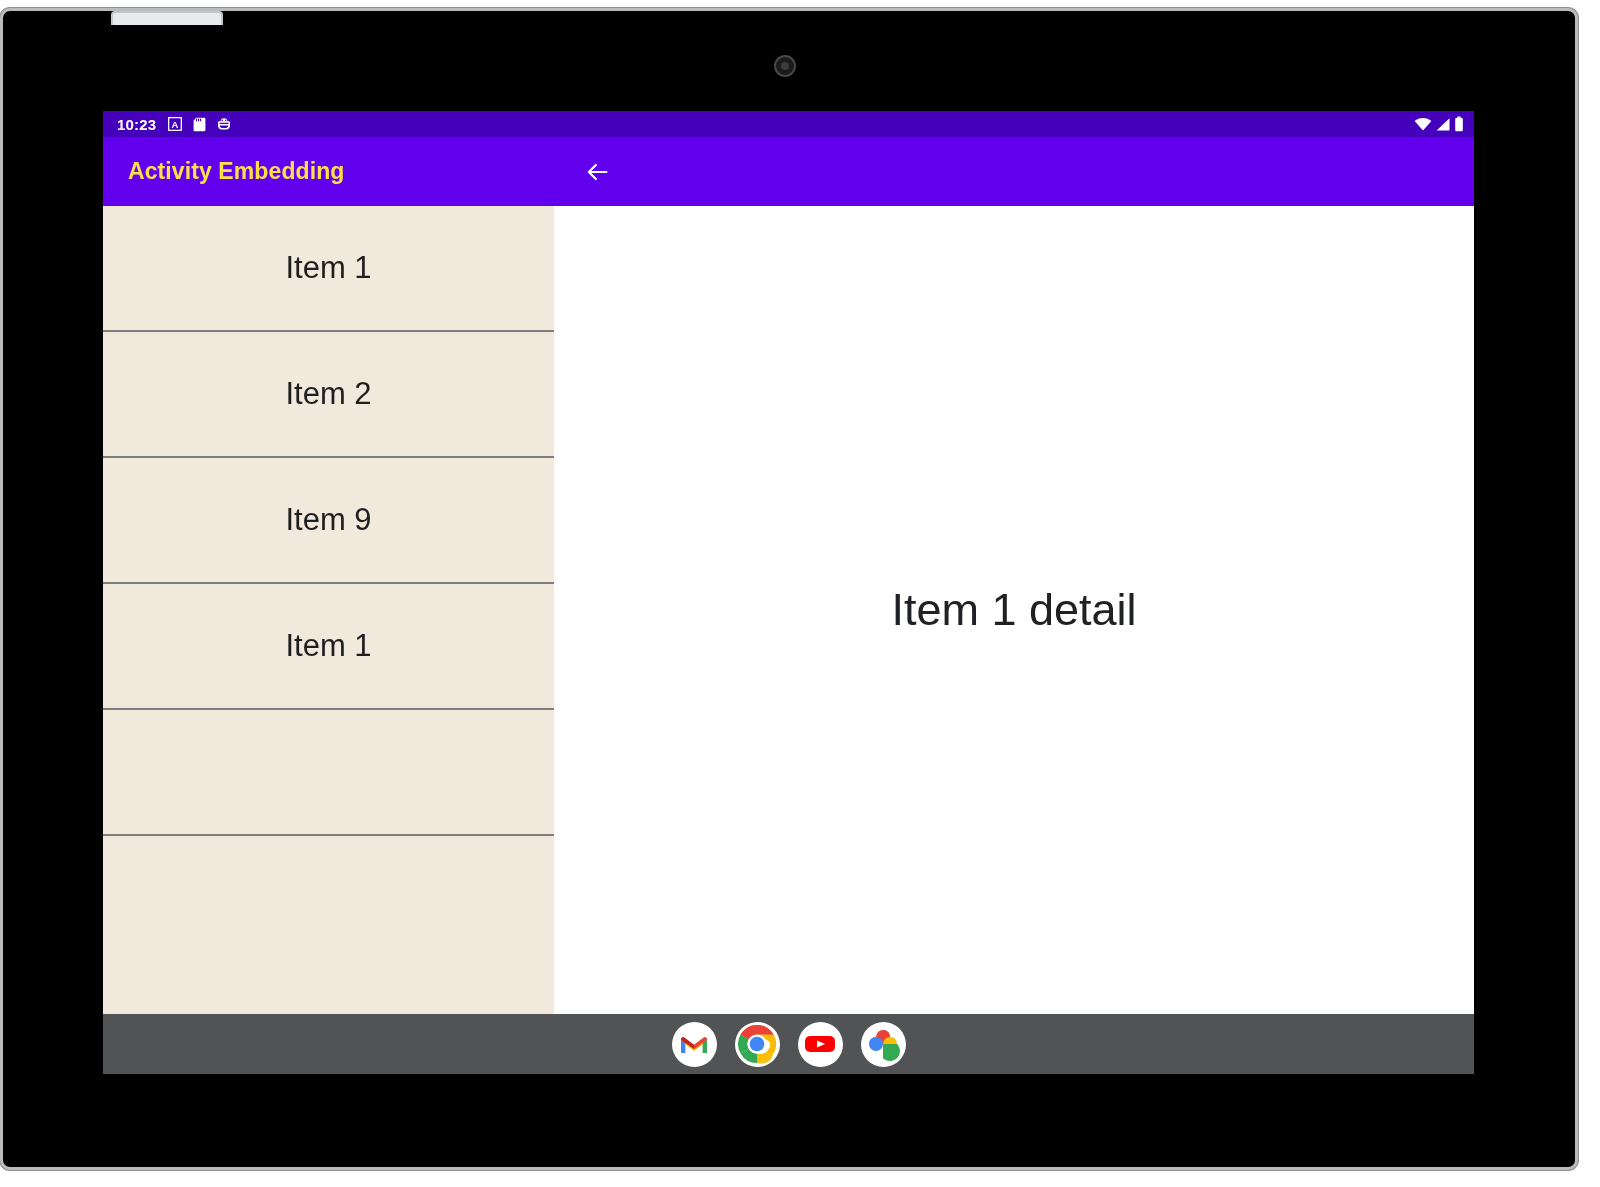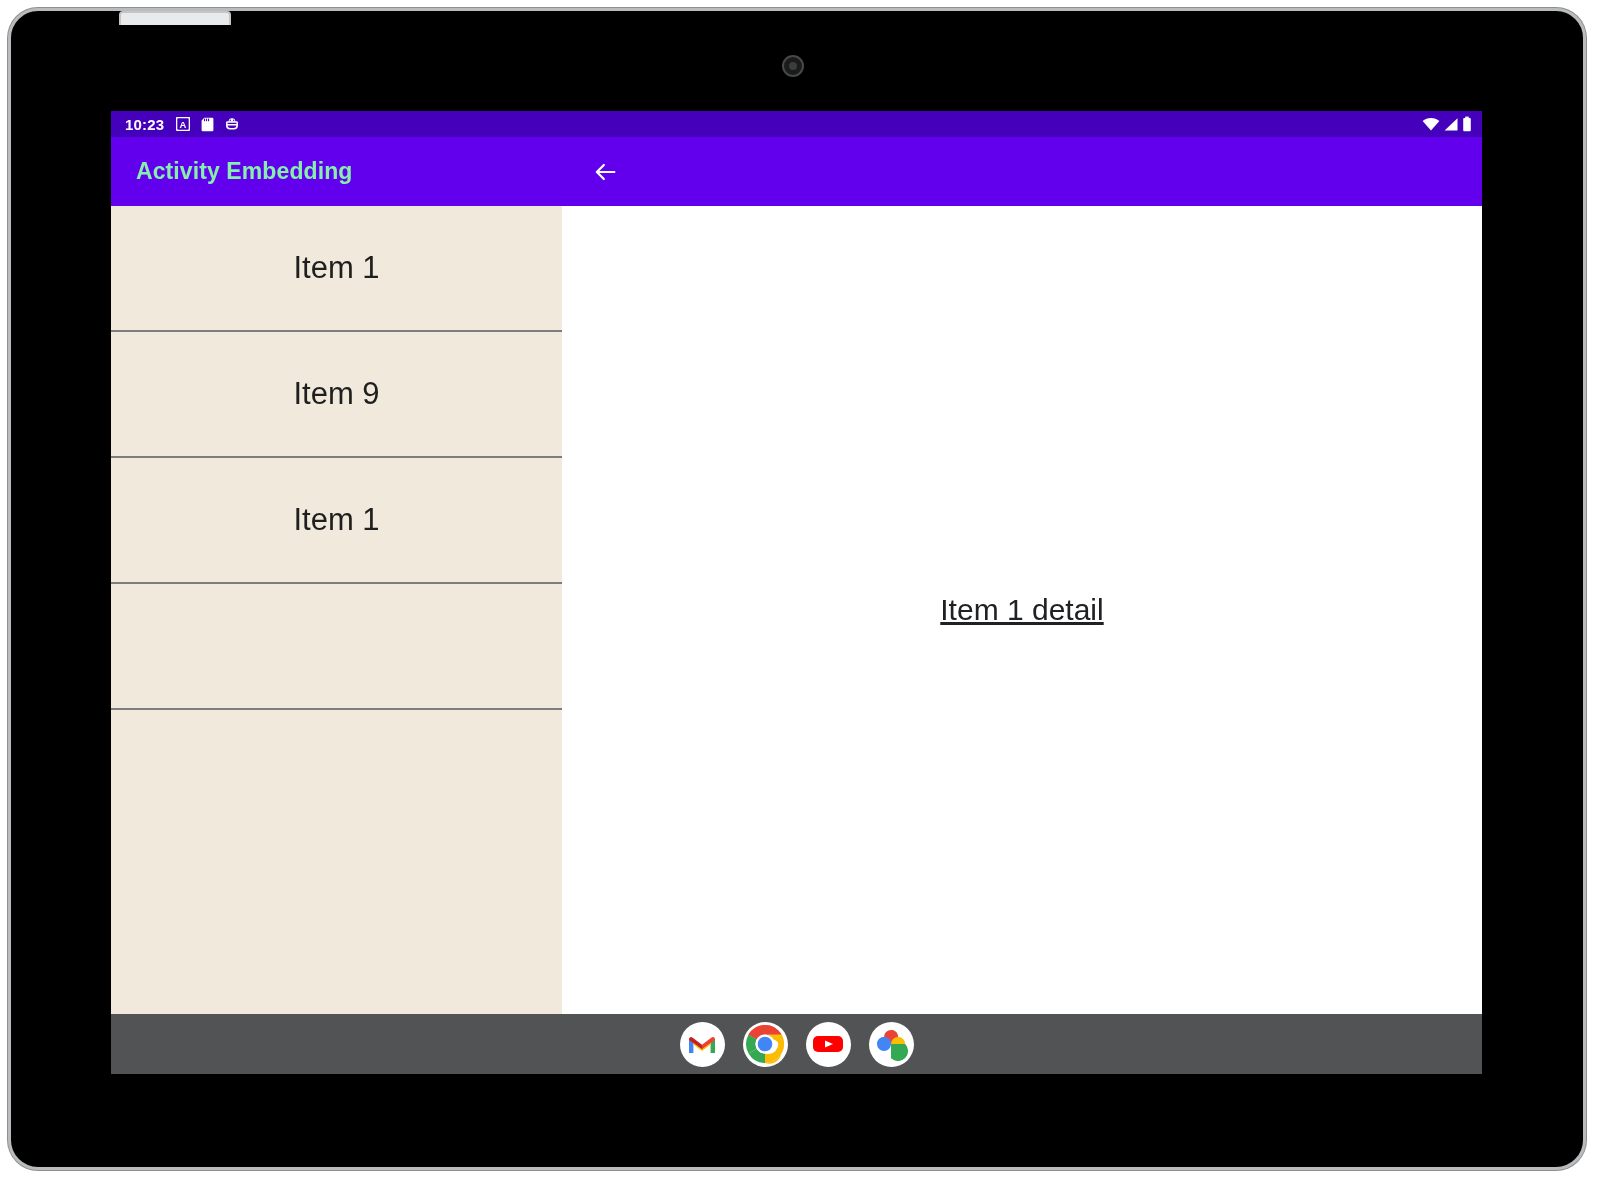--- a/index.html
+++ b/index.html
@@ -10,26 +10,26 @@
   body {
     width: 1600px;
     height: 1187px;
     overflow: hidden;
     font-family: "Liberation Sans", sans-serif;
   }
 
   
   #device-frame {
     position: absolute;
-    left: 8px;
+    left: 0;
     top: 8px;
     width: 1578px;
     height: 1162px;
     background: #000000;
-    border-radius: 30px;
+    border-radius: 10px;
     border: 3px solid #b9bbbd;
     box-sizing: border-box;
     box-shadow: 0 0 0 1px #8d9093;
   }
   
   #device-top-tab {
     position: absolute;
     left: 108px;
     top: 0px;
     width: 112px;
@@ -106,21 +106,21 @@
   
   #app-bar {
     position: relative;
     height: 69px;
     background: #6200ee;
     display: flex;
     align-items: center;
     box-sizing: border-box;
   }
   #app-bar-title {
-    color: #86efac;
+    color: #fde047;
     font-size: 23px;
     font-weight: bold;
     margin-left: 25px;
     letter-spacing: 0.1px;
   }
   #back-button {
     position: absolute;
     left: 472px;
     top: 50%;
     transform: translateY(-50%);
@@ -159,23 +159,22 @@
     font-weight: normal;
   }
   #detail-pane {
     flex: 1;
     background: #ffffff;
     display: flex;
     align-items: center;
     justify-content: center;
   }
   #detail-text {
-    font-size: 30px;
+    font-size: 45px;
     color: #202124;
-    text-decoration: underline;
   }
 
   
   #taskbar {
     height: 60px;
     background: #525355;
     display: flex;
     align-items: center;
     justify-content: center;
     gap: 18px;
@@ -258,20 +257,23 @@
           <path d="M20 12 H5 M11 6 L5 12 L11 18" fill="none" stroke="#ffffff" stroke-width="1.9" stroke-linecap="round" stroke-linejoin="round"></path>
         </svg>
       </span>
     </div>
 
     <div id="content">
 
       <div id="list-pane">
         <div class="list-item">
           <span class="list-item-label">Item 1</span>
+        </div>
+        <div class="list-item">
+          <span class="list-item-label">Item 2</span>
         </div>
         <div class="list-item">
           <span class="list-item-label">Item 9</span>
         </div>
         <div class="list-item">
           <span class="list-item-label">Item 1</span>
         </div>
         <div class="list-item">
           <span class="list-item-label"></span>
         </div>

